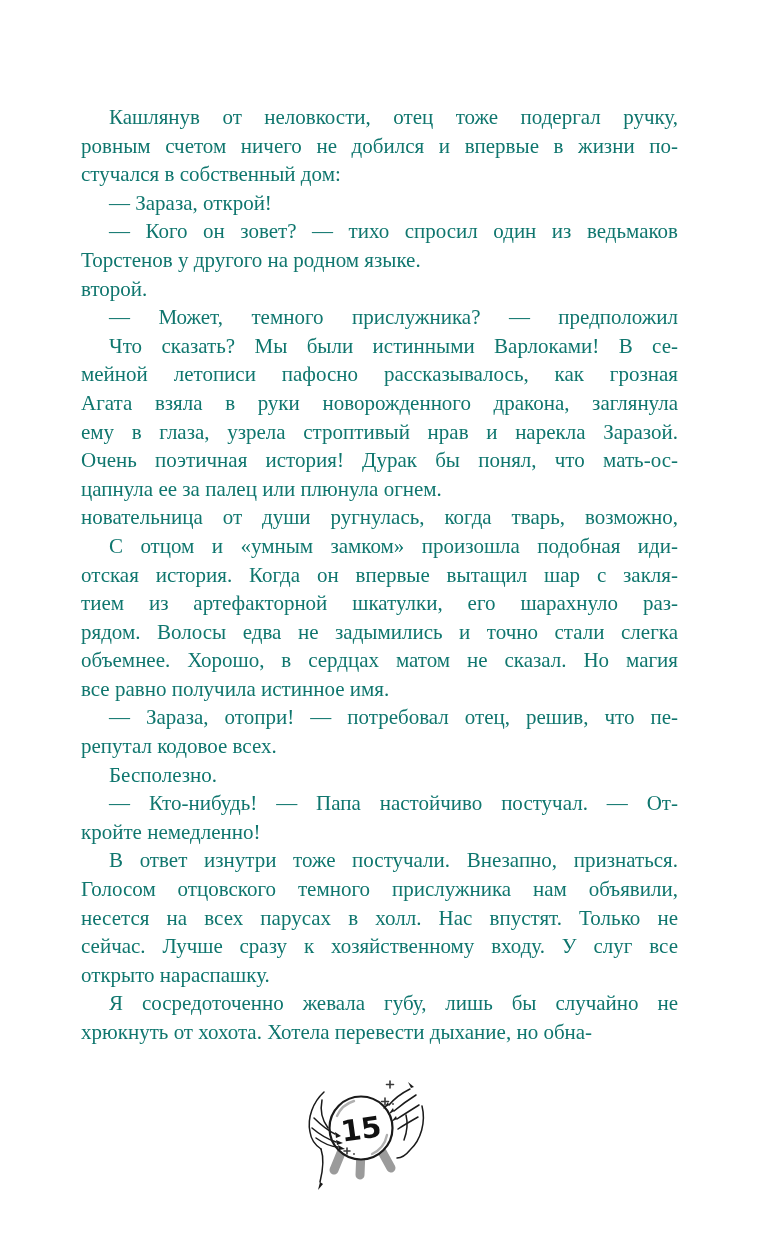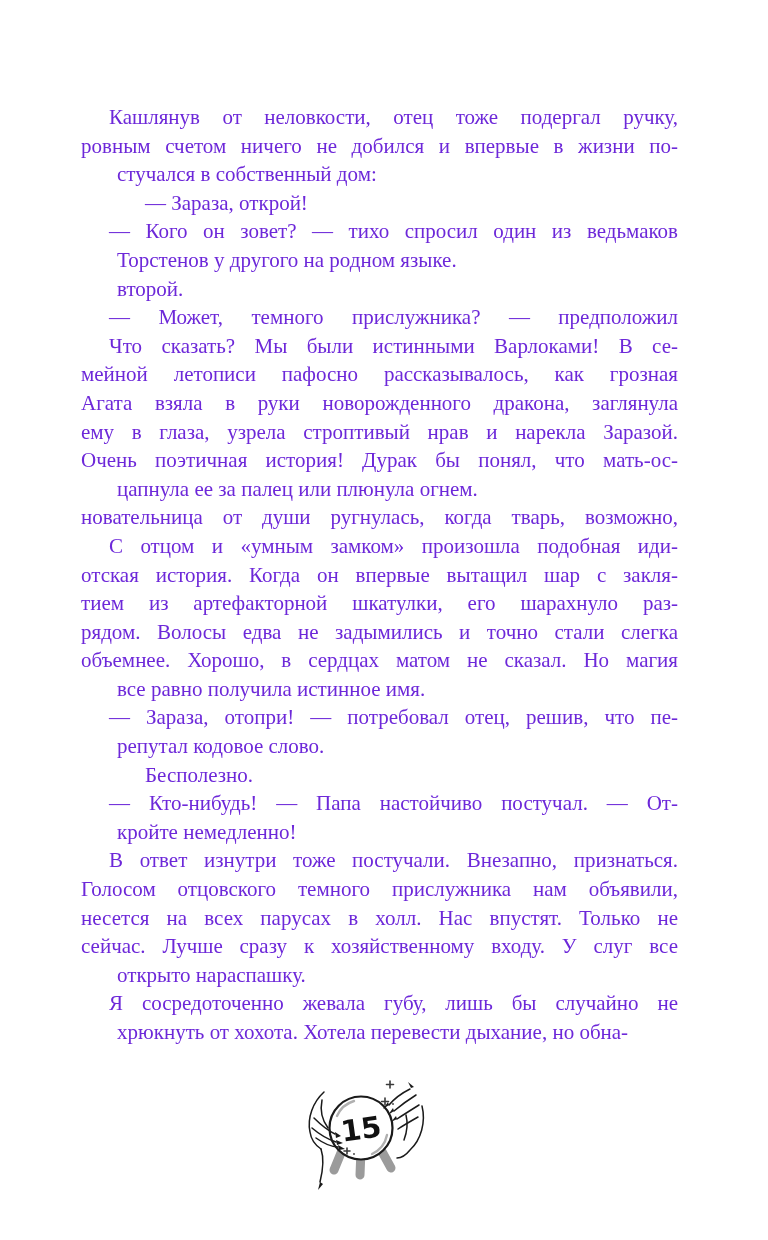--- a/index.html
+++ b/index.html
@@ -15,30 +15,29 @@
     overflow: hidden;
   }
   .text-block {
     position: absolute;
     left: 81px;
     top: 103px;
     width: 597px;
     font-family: "Liberation Serif", serif;
     font-size: 21px;
     line-height: 28.6px;
-    color: #6d28d9;
+    color: #0f766e;
   }
   .para { margin: 0; padding: 0; }
   .line {
     text-align: justify;
     text-align-last: justify;
   }
   .line.last {
     text-align-last: left;
-    margin-left: 36px;
   }
   .line.indent {
     text-indent: 28px;
   }
   .ornament {
     position: absolute;
     left: 298px;
     top: 1078px;
     width: 134px;
     height: 120px;
@@ -83,21 +82,21 @@
       <div class="para">
         <div class="line indent">С отцом и «умным замком» произошла подобная иди-</div>
         <div class="line">отская история. Когда он впервые вытащил шар с закля-</div>
         <div class="line">тием из артефакторной шкатулки, его шарахнуло раз-</div>
         <div class="line">рядом. Волосы едва не задымились и точно стали слегка</div>
         <div class="line">объемнее. Хорошо, в сердцах матом не сказал. Но магия</div>
         <div class="line last">все равно получила истинное имя.</div>
       </div>
       <div class="para">
         <div class="line indent">— Зараза, отопри! — потребовал отец, решив, что пе-</div>
-        <div class="line last">репутал кодовое слово.</div>
+        <div class="line last">репутал кодовое всех.</div>
       </div>
       <div class="para">
         <div class="line indent last">Бесполезно.</div>
       </div>
       <div class="para">
         <div class="line indent">— Кто-нибудь! — Папа настойчиво постучал. — От-</div>
         <div class="line last">кройте немедленно!</div>
       </div>
       <div class="para">
         <div class="line indent">В ответ изнутри тоже постучали. Внезапно, признаться.</div>

